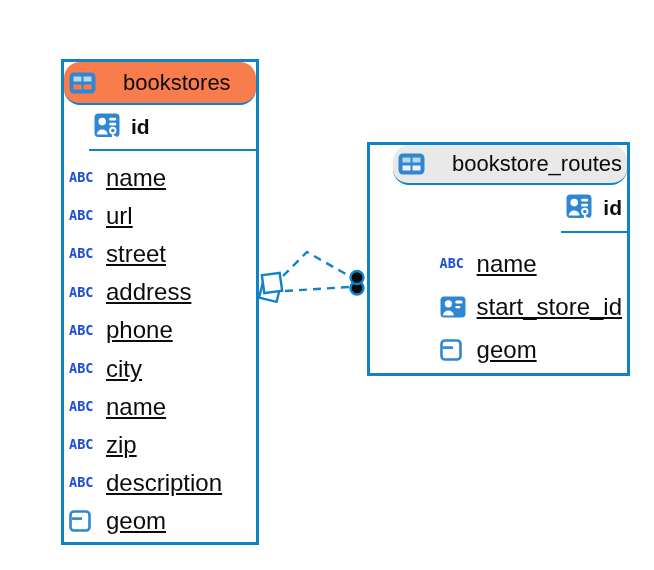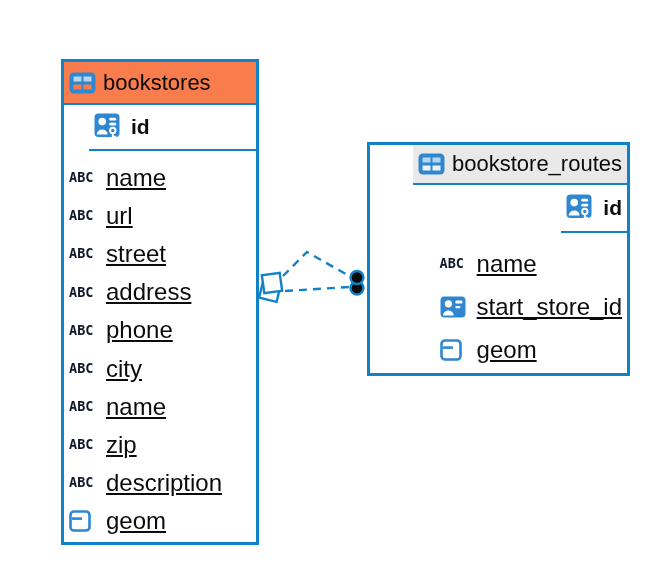--- a/index.html
+++ b/index.html
@@ -6,37 +6,37 @@
   .canvas{
     position:relative;width:654px;height:570px;background:#ffffff;overflow:hidden;
     font-family:"Liberation Sans",sans-serif;color:#0b0b0b;
   }
   .table{
     position:absolute;display:flex;flex-direction:column;background:#ffffff;
     border:3.5px solid #1182c8;box-sizing:border-box;
   }
   #t-bookstores{left:61px;top:59px;width:198px;height:486px;}
   #t-routes{left:367px;top:142px;width:263px;height:234px;align-items:flex-end;}
-  .hdr{display:flex;align-items:center;gap:4px;padding:0 5px;
-       border-bottom:2.5px solid #1182c8;flex:0 0 auto;}
+  .hdr{display:flex;align-items:center;gap:24px;padding:0 5px;
+       border-bottom:2.5px solid #1182c8;flex:0 0 auto;border-radius:16px;}
   #t-bookstores .hdr{height:41px;background:#f87c4c;}
   #t-routes .hdr{height:38px;background:#e9e9ea;}
   .title{font-size:22px;white-space:nowrap;}
   .pkrow{display:flex;align-items:center;gap:7px;padding:0 5px;
          border-bottom:2.5px solid #1182c8;flex:0 0 auto;margin-left:25px;}
   #t-bookstores .pkrow{height:44px;}
   #t-routes .pkrow{height:46px;}
   .pk-name{font-size:21px;font-weight:bold;}
   .fields{flex:1 1 auto;display:flex;flex-direction:column;padding:8px 0 2px;}
   #t-routes .fields{padding:9px 0 2px;}
   .row{flex:1 1 auto;display:flex;align-items:center;gap:7px;padding:0 5px;}
   .col-name{font-size:24px;white-space:nowrap;text-decoration:underline;}
   .icon-box{flex:0 0 30px;display:flex;align-items:center;justify-content:flex-start;}
   .abc{
-    color:#0f172a;font-family:"DejaVu Sans Mono",monospace;font-weight:bold;
+    color:#1d4ed8;font-family:"DejaVu Sans Mono",monospace;font-weight:bold;
     font-size:13.5px;letter-spacing:0;line-height:1;transform:scaleY(1.05);
   }
   svg{display:block;}
   .connector{position:absolute;left:0;top:0;pointer-events:none;}
 </style>
 </head>
 <body>
 
 <div class="canvas">
 

